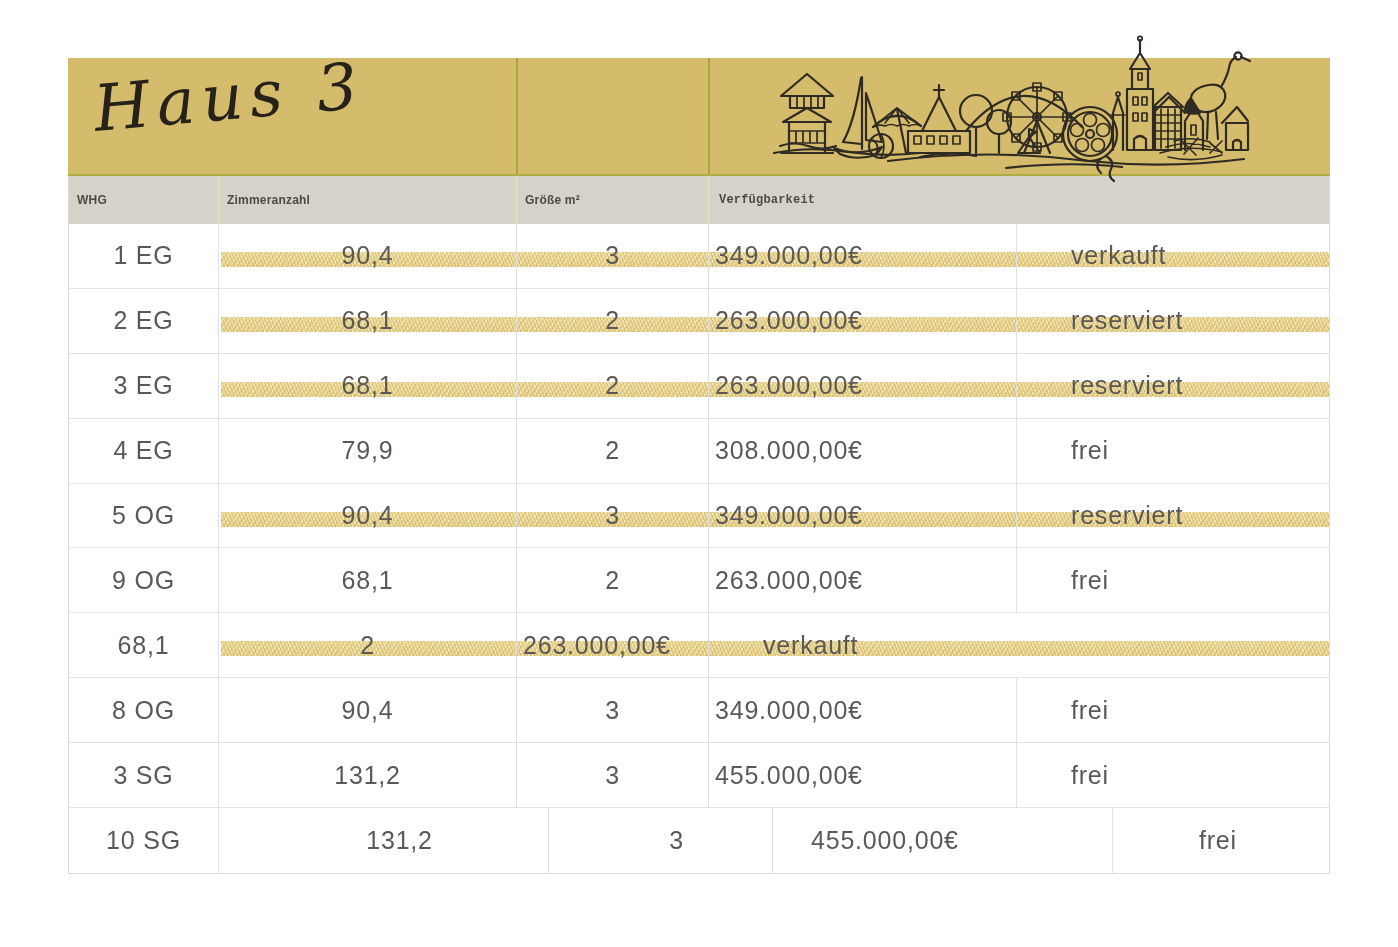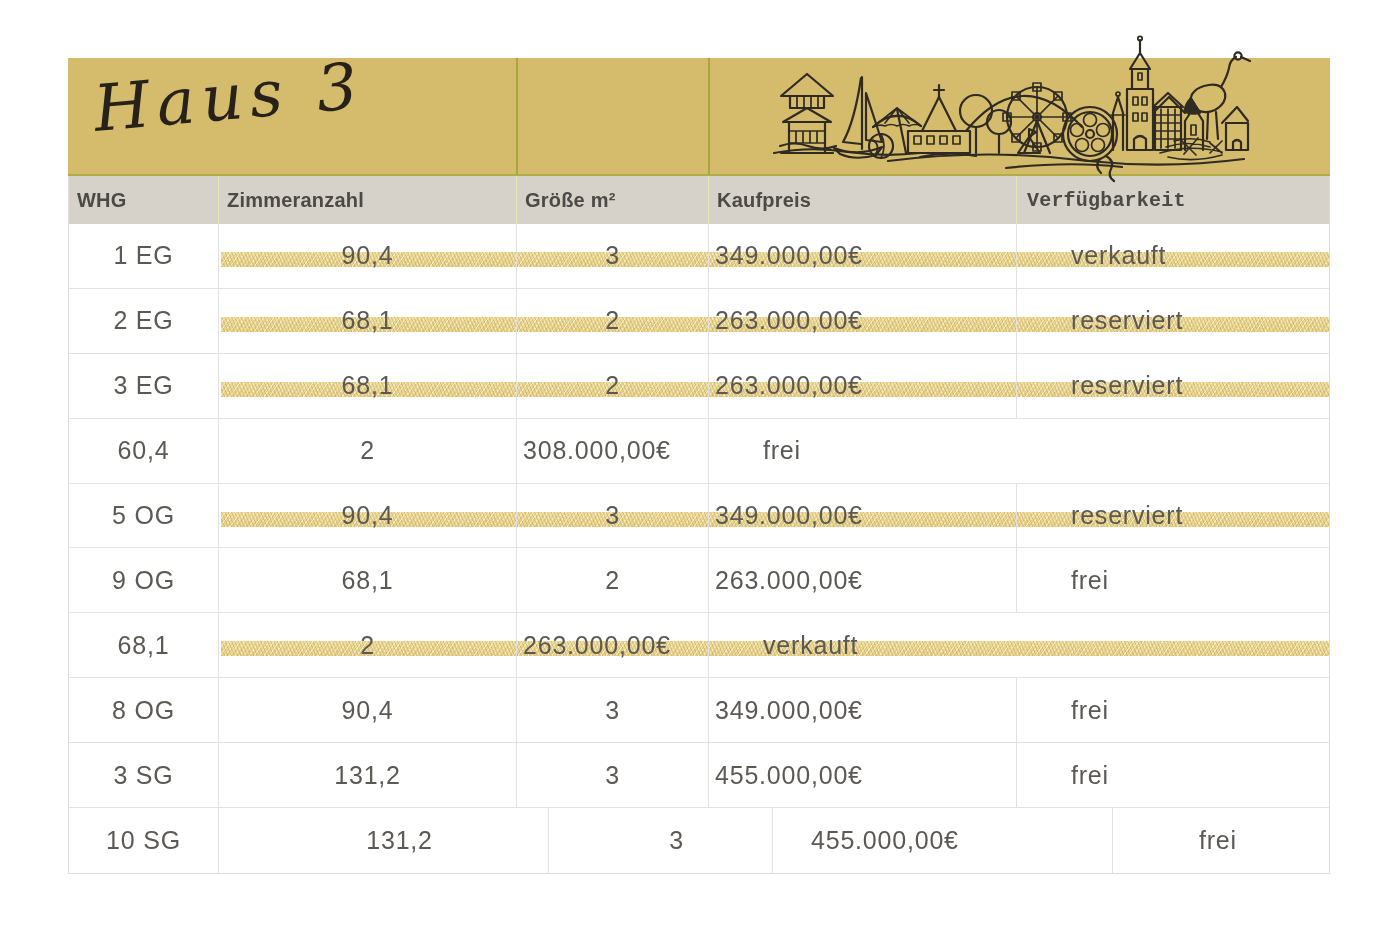--- a/index.html
+++ b/index.html
@@ -19,21 +19,21 @@
                   font-size:64px; letter-spacing:7px; color:#262219;
                   transform:rotate(-5deg); transform-origin:left center; }
   .skyline { position:absolute; left:702px; top:-23px; overflow:visible; }
 
   
   .grid { border:1px solid #dddcd9; border-top:none; }
   .hrow, .row { display:grid; grid-template-columns:150px 298px 192px 308px 314px; }
 
   .hrow { height:48px; background:#d6d2c9; }
   .hcell { display:flex; align-items:center; padding-left:8px;
-           font-size:20px; font-weight:bold; letter-spacing:.2px; color:#4c4a47;
+           font-size:12px; font-weight:bold; letter-spacing:.2px; color:#4c4a47;
            border-right:1px solid #e4e6b8; }
   .hcell:last-child { border-right:none;font-family:Liberation Mono, monospace; }
   .hcell.h-verf { padding-left:10px; }
 
   .row { position:relative; height:64.9px; background:#ffffff;
          border-bottom:1px solid #e4e3e1; }
   .row:last-child { border-bottom:none;gap:32px; }
   .cell { position:relative; z-index:1; display:flex; align-items:center;
           font-size:25px; letter-spacing:.8px; color:#5c5955;
           border-right:1px solid #e2e1de; }
@@ -156,21 +156,20 @@
       <path class="ln" d="M452,88 L467,72 L478,86"></path>
       <path class="ln" d="M463,115 V107 Q467,103 471,107 V115"></path>
     </svg>
   </div>
 
   <div class="grid">
     <div class="hrow">
       <div class="hcell">WHG</div>
       <div class="hcell">Zimmeranzahl</div>
       <div class="hcell">Größe m²</div>
-      <div class="hcell">Kaufpreis</div>
       <div class="hcell h-verf">Verfügbarkeit</div>
     </div>
     <div>
   <div class="row">
     <div class="strike"></div>
     <div class="cell c-whg">1 EG</div>
     <div class="cell c-groesse">90,4</div>
     <div class="cell c-zimmer">3</div>
     <div class="cell c-preis">349.000,00€</div>
     <div class="cell c-status">verkauft</div>
@@ -189,21 +188,22 @@
     <div class="strike"></div>
     <div class="cell c-whg">3 EG</div>
     <div class="cell c-groesse">68,1</div>
     <div class="cell c-zimmer">2</div>
     <div class="cell c-preis">263.000,00€</div>
     <div class="cell c-status">reserviert</div>
   </div>
 
   <div class="row">
 
-    <div class="cell c-groesse">60,4</div>
+    <div class="cell c-whg">4 EG</div>
+    <div class="cell c-groesse">79,9</div>
     <div class="cell c-zimmer">2</div>
     <div class="cell c-preis">308.000,00€</div>
     <div class="cell c-status">frei</div>
   </div>
 
   <div class="row">
     <div class="strike"></div>
     <div class="cell c-whg">5 OG</div>
     <div class="cell c-groesse">90,4</div>
     <div class="cell c-zimmer">3</div>

